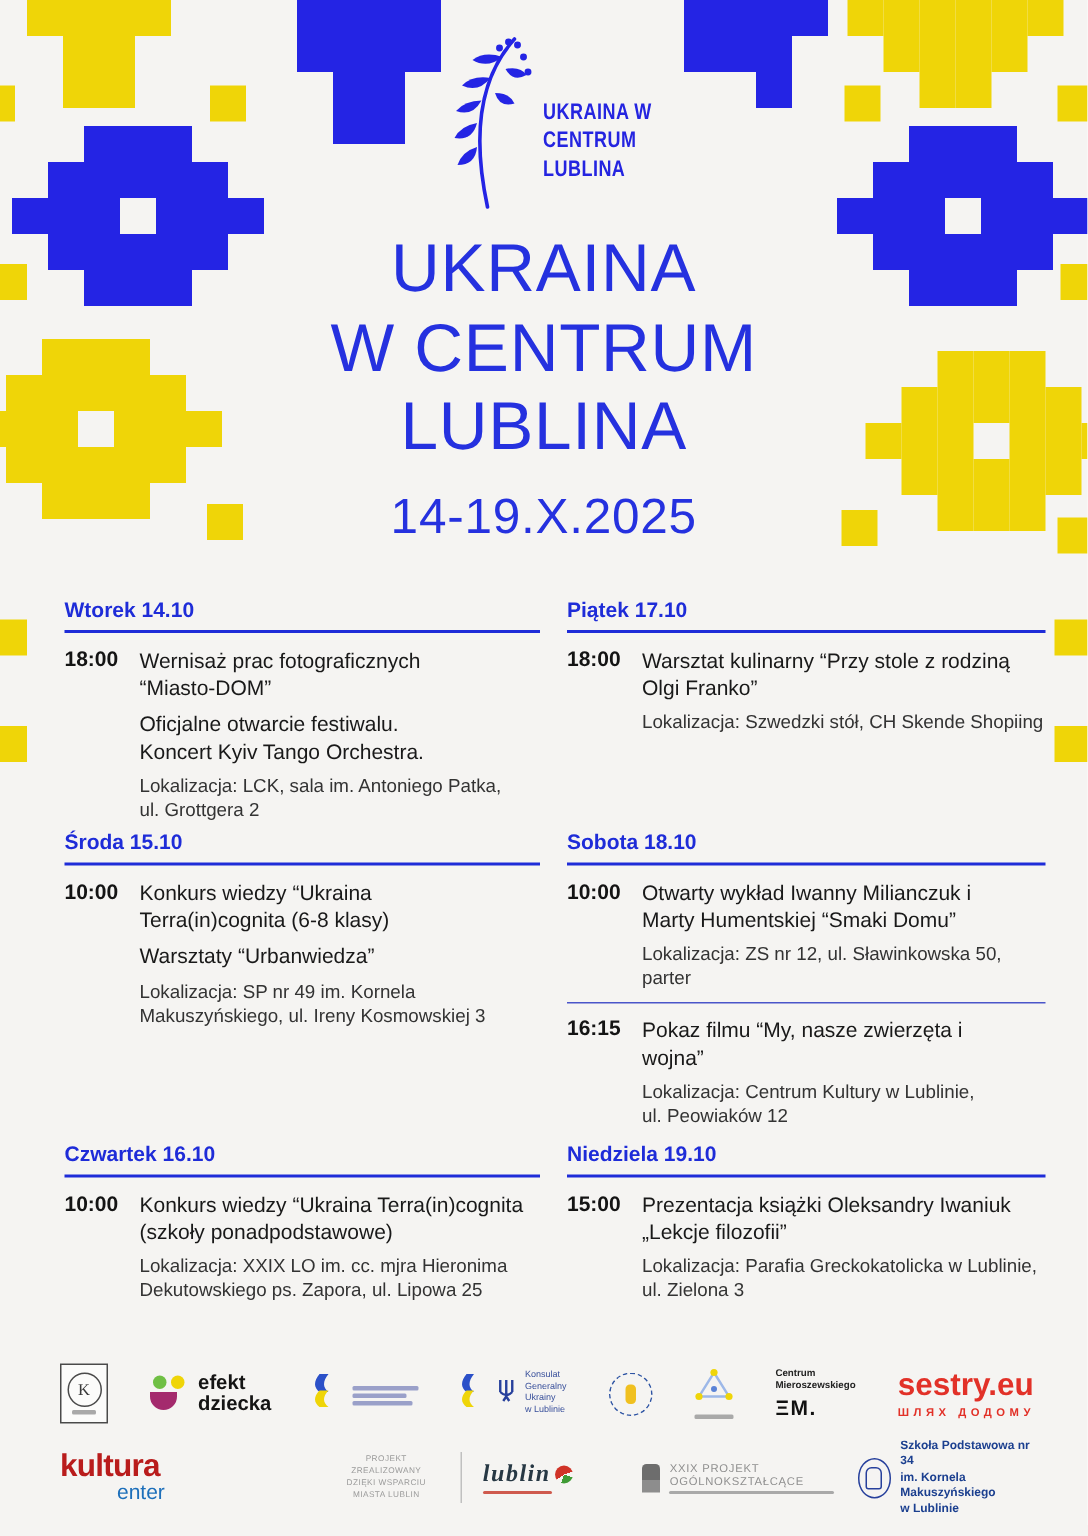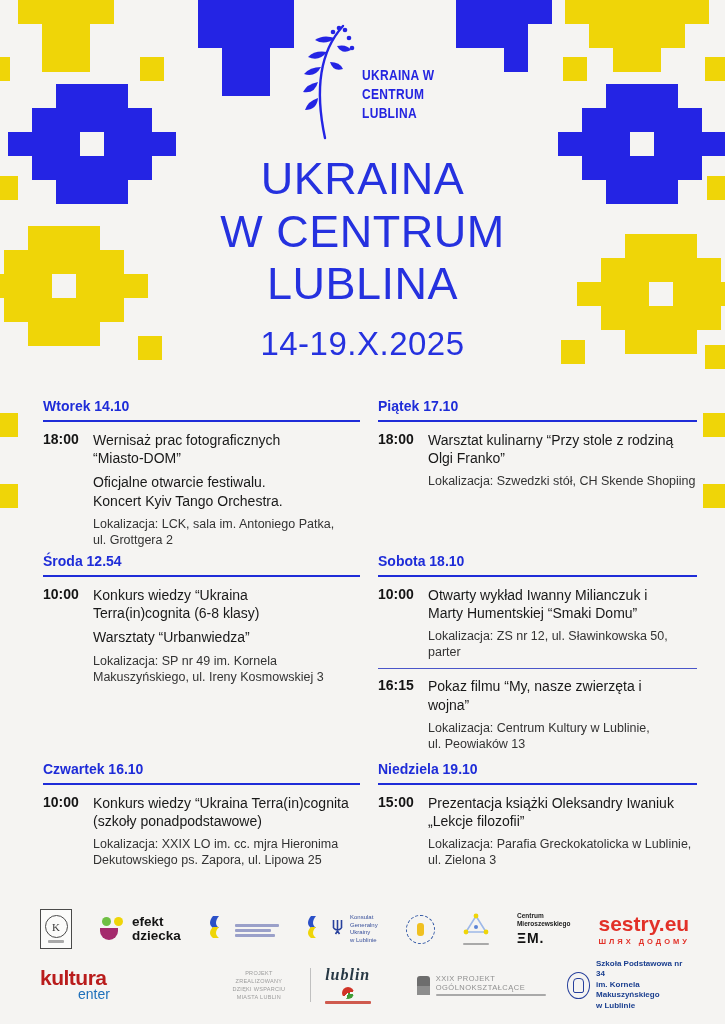--- a/index.html
+++ b/index.html
@@ -276,21 +276,21 @@
         <div class="event-time">18:00</div>
         <div class="event-body">
           <p class="p">Warsztat kulinarny “Przy stole z rodziną
 Olgi Franko”</p>
           <div class="loc">Lokalizacja: Szwedzki stół, CH Skende Shopiing</div>
         </div>
       </div>
     </section>
 
     <section>
-      <div class="day-header">Środa 12.54</div>
+      <div class="day-header">Środa 15.10</div>
       <div class="event">
         <div class="event-time">10:00</div>
         <div class="event-body">
           <p class="p">Konkurs wiedzy “Ukraina
 Terra(in)cognita (6-8 klasy)</p>
           <p class="p">Warsztaty “Urbanwiedza”</p>
           <div class="loc">Lokalizacja: SP nr 49 im. Kornela
 Makuszyńskiego, ul. Ireny Kosmowskiej 3</div>
         </div>
       </div>
@@ -307,21 +307,21 @@
 parter</div>
         </div>
       </div>
       <hr class="event-divider">
       <div class="event" style="margin-top:0">
         <div class="event-time">16:15</div>
         <div class="event-body">
           <p class="p">Pokaz filmu “My, nasze zwierzęta i
 wojna”</p>
           <div class="loc">Lokalizacja: Centrum Kultury w Lublinie,
-ul. Peowiaków 13</div>
+ul. Peowiaków 12</div>
         </div>
       </div>
     </section>
 
     <section>
       <div class="day-header">Czwartek 16.10</div>
       <div class="event">
         <div class="event-time">10:00</div>
         <div class="event-body">
           <p class="p">Konkurs wiedzy “Ukraina Terra(in)cognita
@@ -439,21 +439,21 @@
         <div class="kultura-sub">enter</div>
       </div>
 
       <div class="note" style="margin-left:116px">PROJEKT ZREALIZOWANY
 DZIĘKI WSPARCIU
 MIASTA LUBLIN</div>
 
       <div class="vdiv"></div>
 
       <div>
-        <div style="display:flex;align-items:center;gap:3px;flex-direction:column;">
+        <div style="display:flex;align-items:center;gap:3px;">
           <span class="lublin-name">lublin</span>
           <span class="pin"></span>
         </div>
         <div class="bar" style="width:46px;background:#cf5a4e;height:2.5px"></div>
       </div>
 
       <div class="lg" style="margin-left:46px">
         <div class="portrait"></div>
         <div>
           <div class="liceum-name">XXIX PROJEKT OGÓLNOKSZTAŁCĄCE</div>

